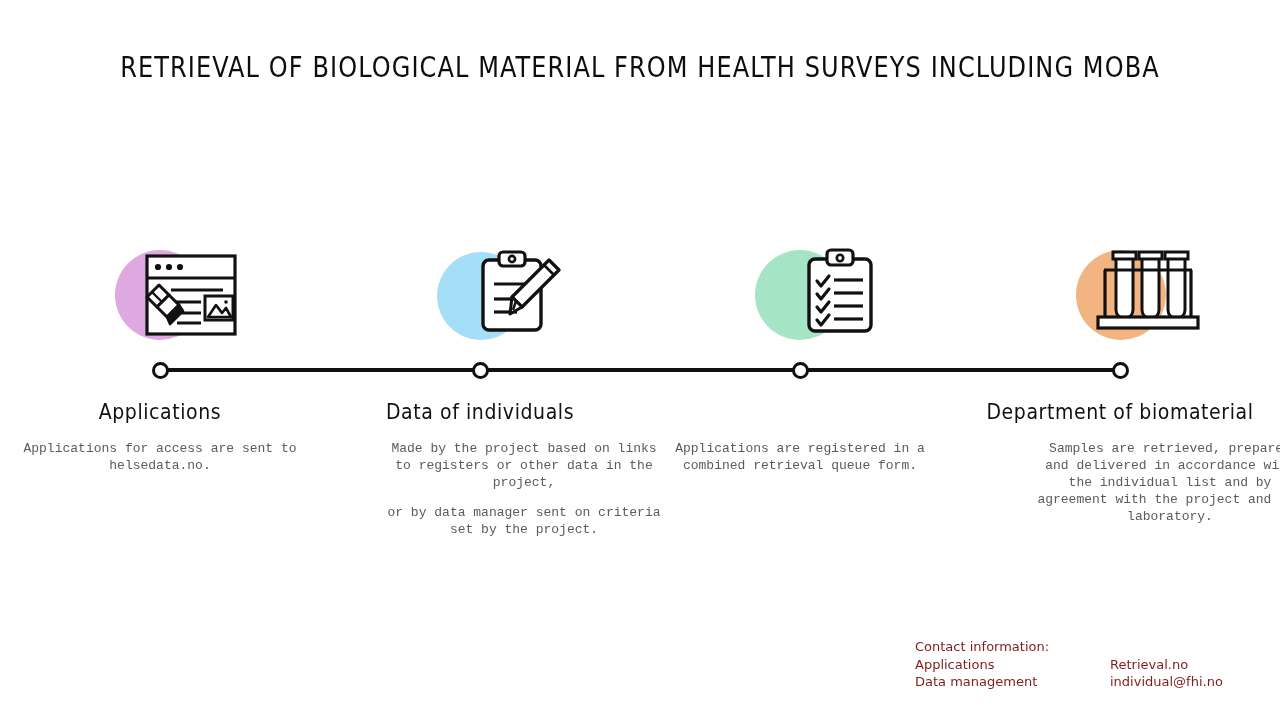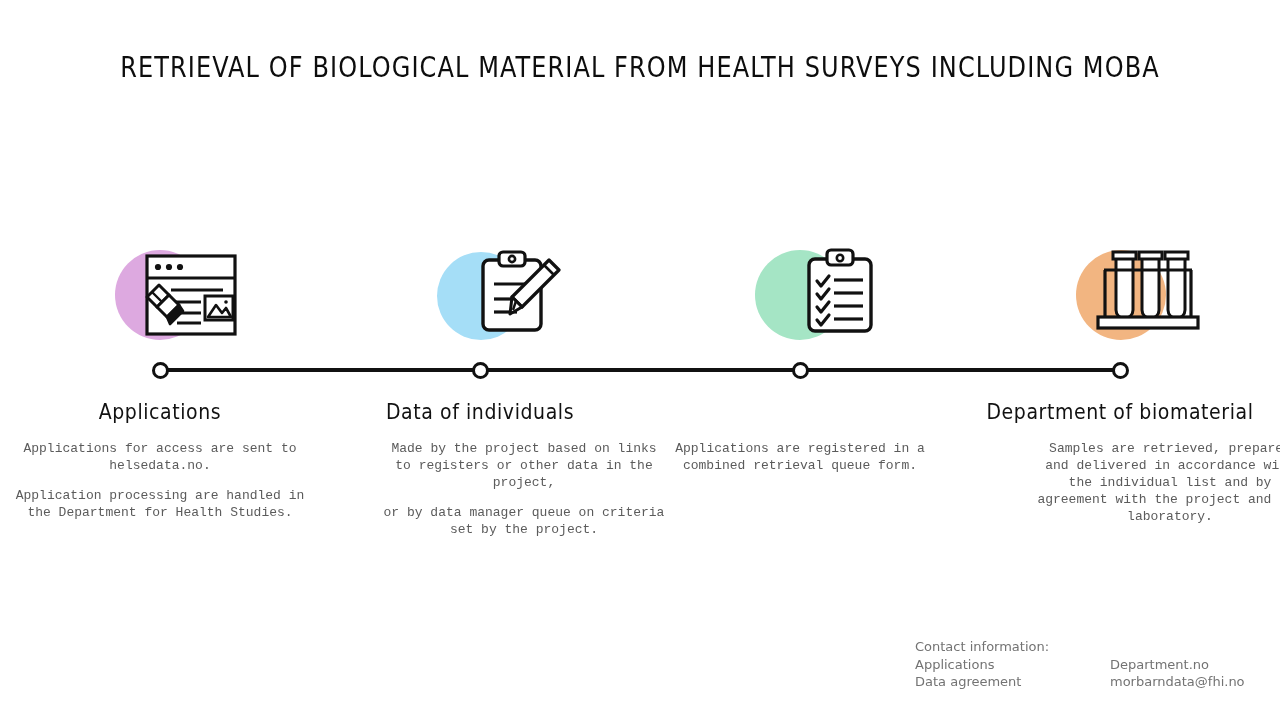--- a/index.html
+++ b/index.html
@@ -97,21 +97,21 @@
   .step-body p:last-child { margin-bottom: 0; }
 
   
   .contact {
     position: absolute;
     left: 915px;
     top: 638px;
     font-family: "DejaVu Sans", "Liberation Sans", sans-serif;
     font-size: 13px;
     line-height: 17.5px;
-    color: #737373;
+    color: #7f1d1d;
   }
   .contact-row {
     display: flex;
   }
   .contact-label { width: 195px; }
   .contact-value { }
   .contact-heading { }
 </style>
 </head>
 <body>
@@ -146,21 +146,20 @@
           <path d="M14 55 L26 43 L36 53 L24 65 Z" fill="#fff" stroke="#111" stroke-width="3" stroke-linejoin="round"></path>
           <path d="M24 65 L36 53 L40 59 L27 72 Z" fill="#111" stroke="#111" stroke-width="2.6" stroke-linejoin="round"></path>
           <line x1="9" y1="40" x2="19" y2="50" stroke="#111" stroke-width="2.4"></line>
         </g>
       </svg>
     </div>
   </div>
   <div class="step-heading">Applications</div>
   <div class="step-body" style="left:10px; width:300px;">
     <p>Applications for access are sent to helsedata.no.</p>
-    <p>Application processing are handled in the Department for Health Studies.</p>
   </div>
 </div>
 
 <div class="step" style="left:320px;">
   <div class="step-art">
     <div class="blob" style="left:117px; top:12px; width:88px; height:88px; background:#A5DEF7;"></div>
     <div class="icon-holder" style="left:155px; top:8px;">
       <svg width="86" height="86" viewBox="0 0 86 86" fill="none">
         <rect x="8" y="12" width="58" height="70" rx="6" stroke="#111" stroke-width="3.4" fill="#fff"></rect>
         <rect x="24" y="4" width="26" height="14" rx="4" stroke="#111" stroke-width="3.2" fill="#fff"></rect>
@@ -171,21 +170,21 @@
         <path d="M74 12 L84 22 L47 59 L37 49 Z" fill="#fff" stroke="#111" stroke-width="3.2" stroke-linejoin="round"></path>
         <path d="M37 49 L47 59 L35 66 Z" fill="#fff" stroke="#111" stroke-width="3" stroke-linejoin="round"></path>
         <line x1="41" y1="53" x2="38" y2="62" stroke="#111" stroke-width="2.4"></line>
         <line x1="69" y1="17" x2="79" y2="27" stroke="#111" stroke-width="2.6"></line>
       </svg>
     </div>
   </div>
   <div class="step-heading">Data of individuals</div>
   <div class="step-body" style="left:16px; width:288px;margin-left:44px;">
     <p>Made by the project based on links to registers or other data in the project,</p>
-    <p>or by data manager queue on criteria set by the project.</p>
+    <p>or by data manager sent on criteria set by the project.</p>
   </div>
 </div>
 
 <div class="step" style="left:640px;">
   <div class="step-art">
     <div class="blob" style="left:115px; top:10px; width:90px; height:90px; background:#A5E5C5;"></div>
     <div class="icon-holder" style="left:161px; top:7px;">
       <svg width="80" height="86" viewBox="0 0 80 86" fill="none">
         <rect x="8" y="12" width="62" height="72" rx="6" stroke="#111" stroke-width="3.4" fill="#fff"></rect>
         <rect x="26" y="3" width="26" height="15" rx="4" stroke="#111" stroke-width="3.2" fill="#fff"></rect>
@@ -230,19 +229,19 @@
   <div class="step-heading">Department  of  biomaterial</div>
   <div class="step-body" style="left:36px; width:268px;margin-left:40px;">
     <p>Samples are retrieved, prepared and delivered in accordance with the individual list and by agreement with the project and the laboratory.</p>
   </div>
 </div>
 
 <div class="contact">
   <div class="contact-heading">Contact information:</div>
   <div class="contact-row">
     <span class="contact-label">Applications</span>
-    <span class="contact-value">Department.no</span>
+    <span class="contact-value">Retrieval.no</span>
   </div>
   <div class="contact-row">
-    <span class="contact-label">Data agreement</span>
-    <span class="contact-value">morbarndata@fhi.no</span>
+    <span class="contact-label">Data management</span>
+    <span class="contact-value">individual@fhi.no</span>
   </div>
 </div>
 
 </body></html>

